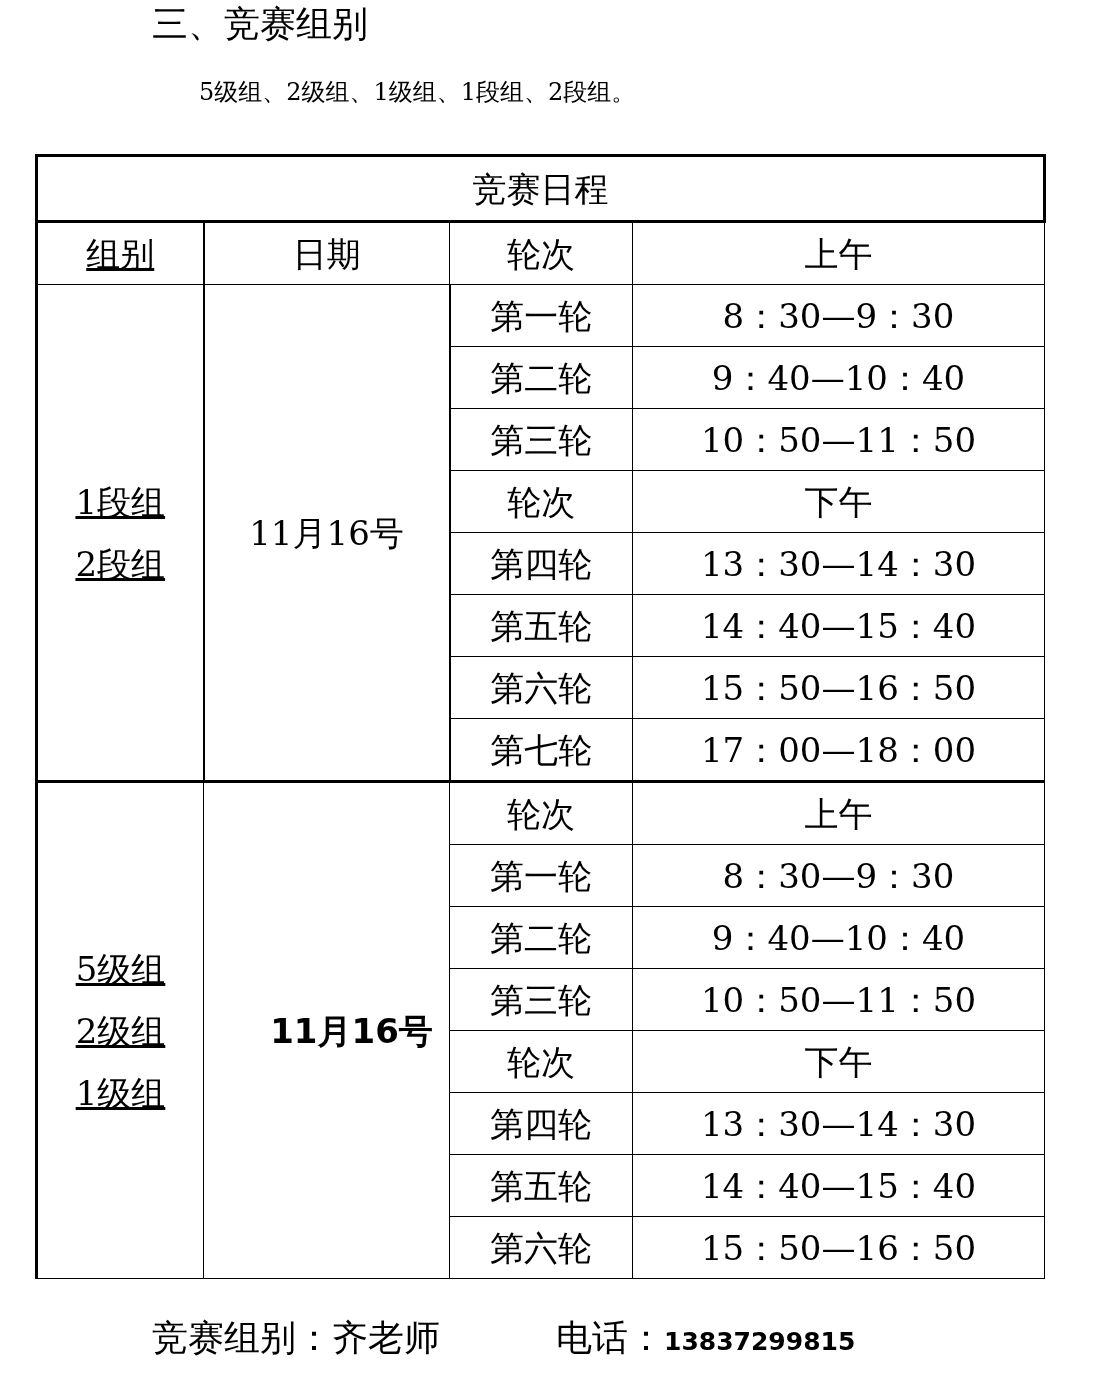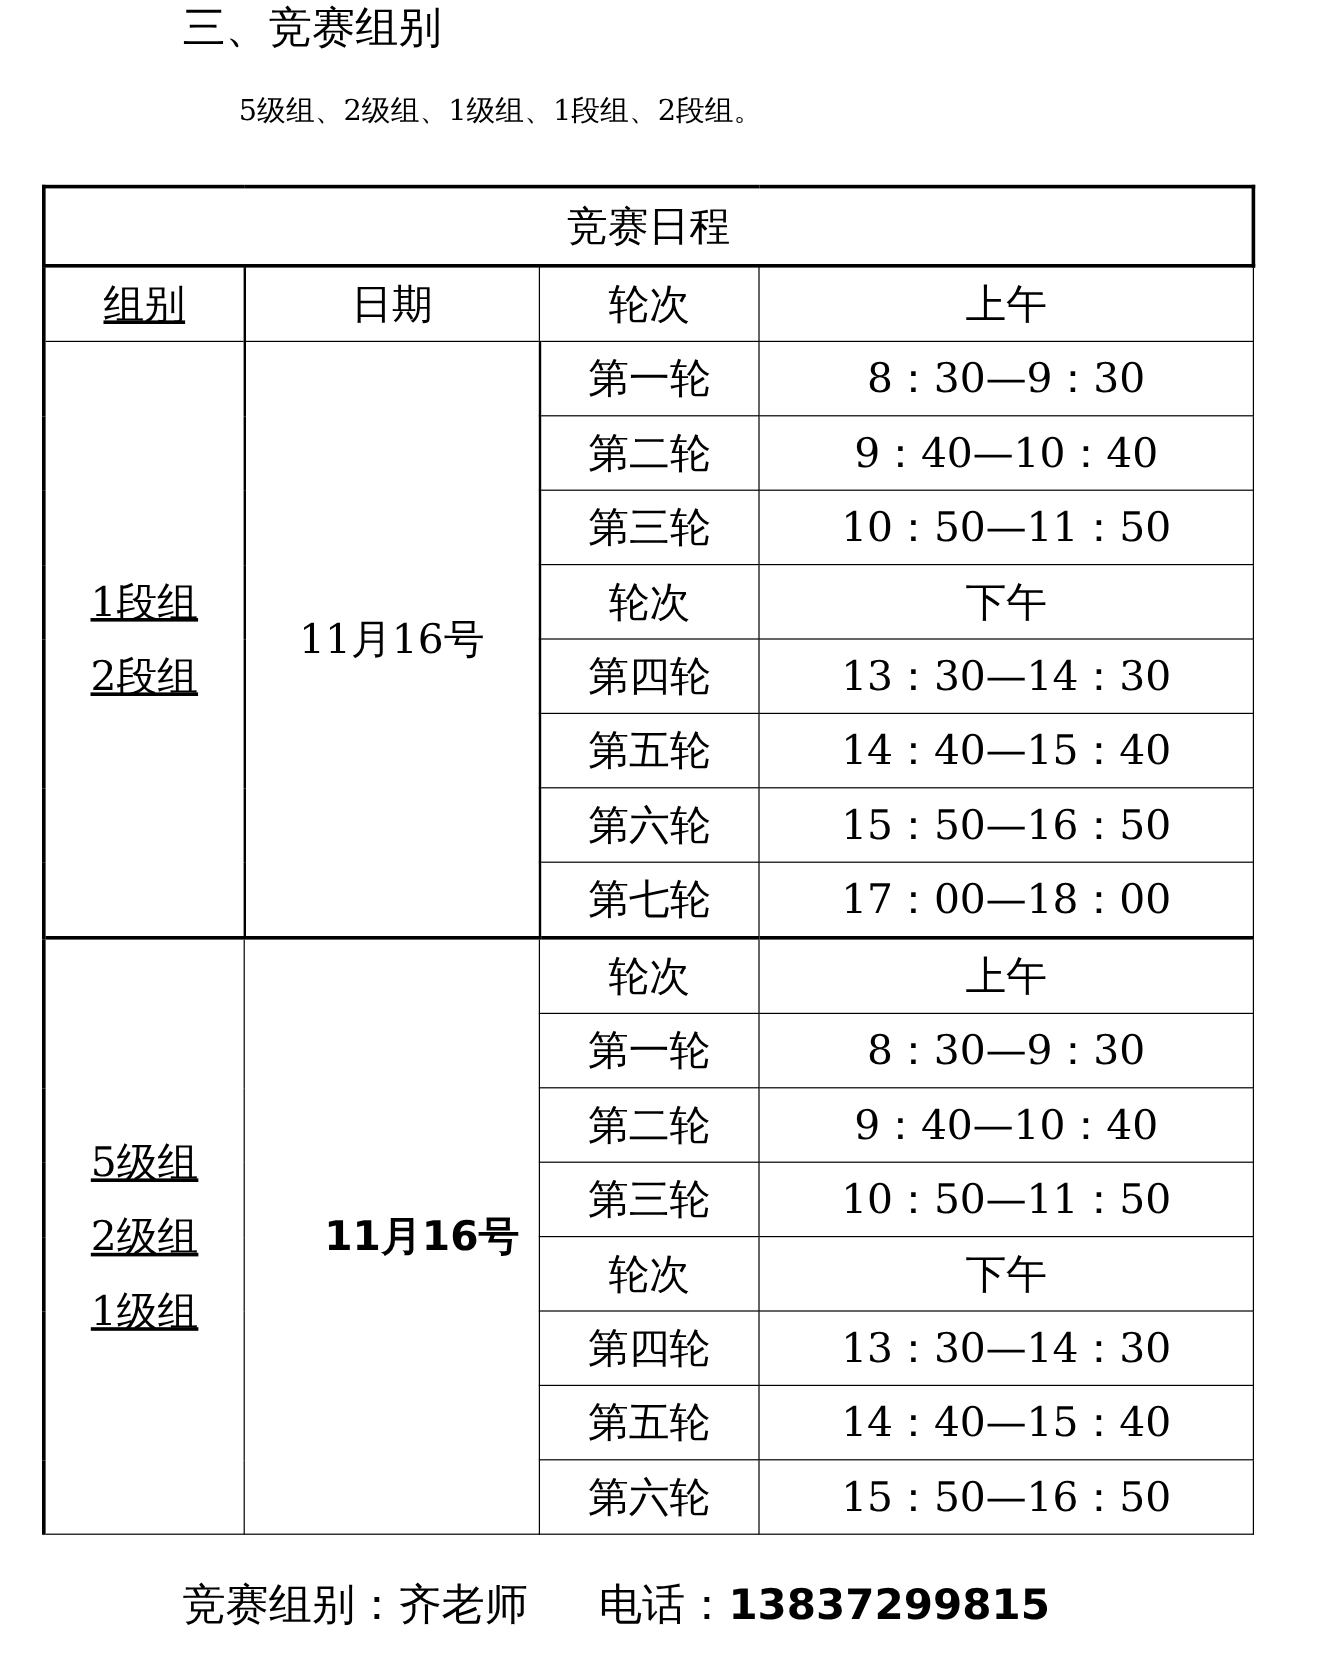--- a/index.html
+++ b/index.html
@@ -10,22 +10,22 @@
   table.sched { position:absolute; left:35px; top:154px; width:1008px; border-collapse:collapse; table-layout:fixed; }
   table.sched td { border:1.5px solid #000; text-align:center; vertical-align:middle; padding:0;
                    font-size:34px; height:61px; line-height:30px; }
   table.sched tr.title td { height:63px; border:3px solid #000; }
   td.grp { line-height:62px !important; }
   .outer-l { border-left:3px solid #000 !important;text-decoration:underline; }
   .thick-top td { border-top:3px solid #000 !important; }
   td.col-grp { border-right:2.5px solid #000 !important; }
   .sans-bold { font-family:"DejaVu Sans","Liberation Sans",sans-serif; font-weight:bold; }
   .contact { position:absolute; left:152px; top:1314px; font-size:36px; line-height:48px; white-space:nowrap; }
-  .contact .phone-label { margin-left:59px; }
-  .contact .phone { font-family:"DejaVu Sans","Liberation Sans",sans-serif; font-weight:bold; font-size:35px; }
+  .contact .phone-label { margin-left:116px; }
+  .contact .phone { font-family:"DejaVu Sans","Liberation Sans",sans-serif; font-weight:bold; font-size:25px; }
 </style>
 </head>
 <body>
 
 <div class="heading">三、竞赛组别</div>
 <div class="groups">5级组、2级组、1级组、1段组、2段组。</div>
 
 <table class="sched">
   <colgroup>
     <col style="width:167px">

